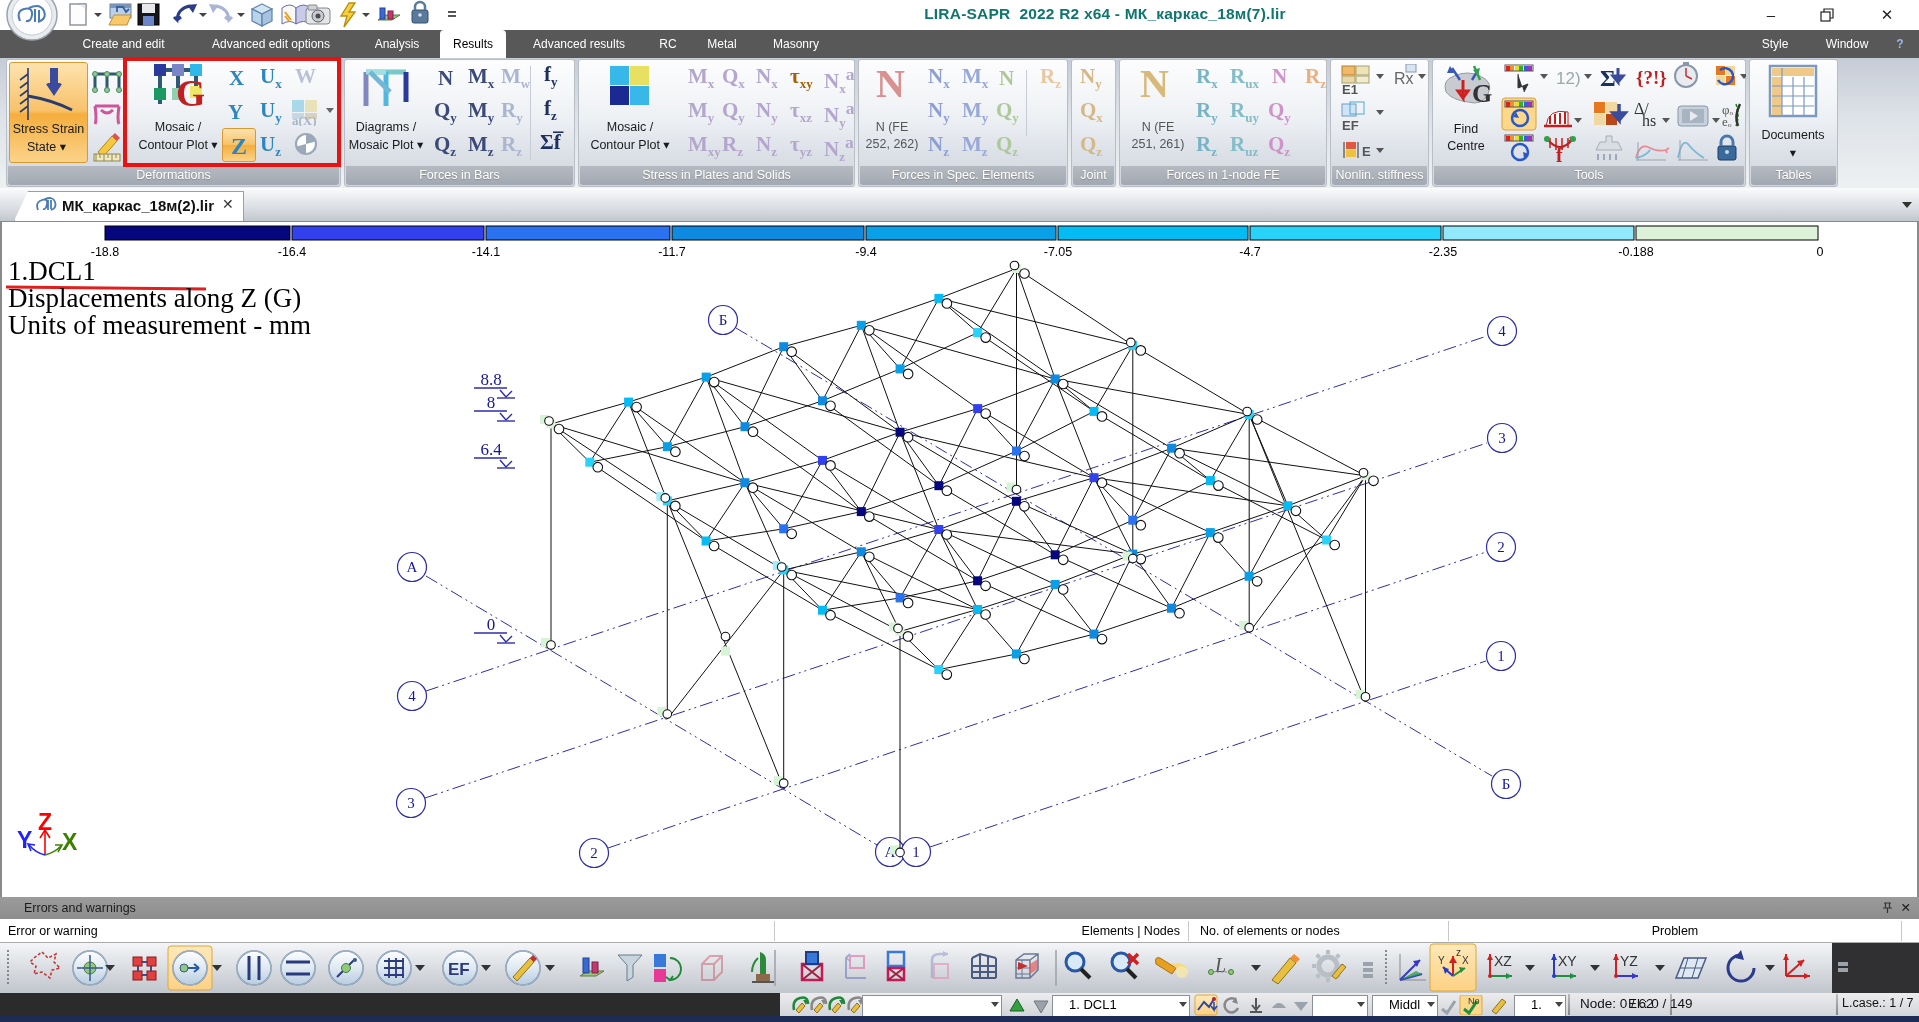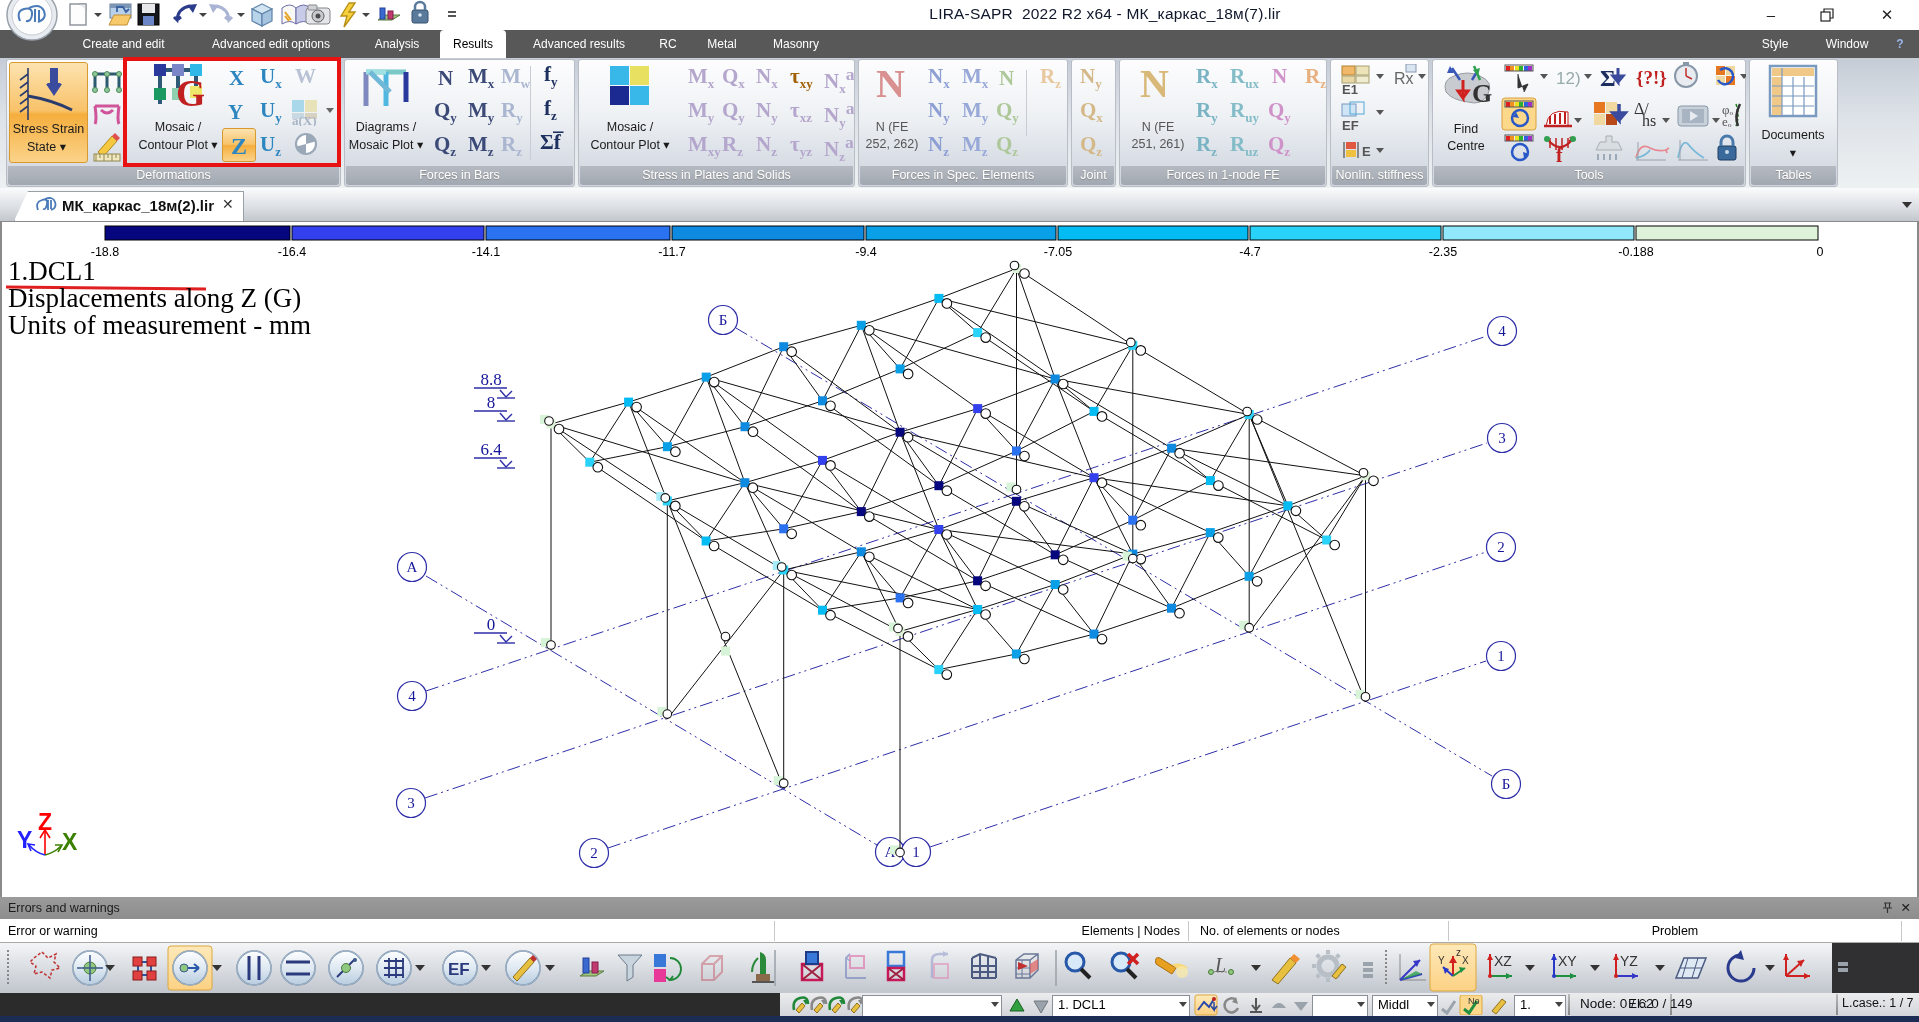--- a/index.html
+++ b/index.html
@@ -1,17 +1,17 @@
 <!DOCTYPE html>
 <html><head><meta charset="utf-8"><style>
 *{margin:0;padding:0;box-sizing:border-box}
 html,body{width:1919px;height:1022px;overflow:hidden;font-family:"Liberation Sans",sans-serif;background:#fff}
 .abs{position:absolute}
 #titlebar{left:0;top:0;width:1919px;height:30px;background:#fff}
-#title{left:460px;width:1290px;text-align:center;top:5px;font-size:15.5px;font-weight:normal;color:#0f172a;letter-spacing:.2px}
+#title{left:460px;width:1290px;text-align:center;top:5px;font-size:15.5px;font-weight:bold;color:#0f766e;letter-spacing:.2px}
 .winbtn{top:0px;width:46px;height:29px;font-size:15px;color:#222;text-align:center;line-height:29px;font-weight:400}
 #tabrow{left:0;top:30px;width:1919px;height:28px;background:#585858}
 .tab{top:30px;height:28px;line-height:28px;color:#fff;font-size:12px;text-align:center}
 .tab.active{background:#fff;color:#000;border-radius:4px 4px 0 0;font-weight:400}
 #ribbon{left:0;top:58px;width:1919px;height:132px;background:linear-gradient(#c6ccd6,#dde2e8 45%,#eef1f2);border-bottom:2px solid #4e4e4e}
 .grp{position:absolute;top:1px;height:128px;border:1px solid #b9bec6;border-radius:3px;background:linear-gradient(#fdfdfe,#eef1f4 45%,#dde2e9 72%,#d0d5dd)}
 .grplbl{position:absolute;left:1px;right:1px;bottom:1px;height:19px;border-radius:0 0 3px 3px;background:linear-gradient(#b5bac2,#a2a8b1);color:#fff;font-size:12.5px;text-align:center;line-height:19px;text-shadow:0 1px 1px #888}
 .rl{position:absolute;font-family:"Liberation Serif",serif;font-weight:bold;font-size:21px;line-height:1}
 .rl sub{font-size:13px}
 .rtxt{position:absolute;font-size:12.5px;color:#1a1a1a;text-align:center}
@@ -22,21 +22,21 @@
 #doctab{left:14px;top:191px;width:230px;height:30px;background:#fff;border:1px solid #9aa0a8;border-bottom:none;clip-path:polygon(14px 0,100% 0,100% 100%,0 100%)}
 .cv{position:absolute;left:0;top:0}
 #canvas{left:0;top:221px;width:1919px;height:676px;background:#fff;border-left:2px solid #8a8a8a;border-right:2px solid #8a8a8a;border-top:1px solid #8a8a8a}
 #errhdr{left:0;top:897px;width:1919px;height:22px;background:linear-gradient(#9b9b9b,#8d8d8d);color:#1c1c1c;font-size:12.5px;line-height:22px}
 #errcols{left:0;top:919px;width:1919px;height:24px;background:#fff;border-bottom:1px solid #aaa;font-size:12.5px;color:#000}
 .ecol{position:absolute;top:0;height:24px;line-height:24px}
 .esep{position:absolute;top:2px;height:20px;width:1px;background:#c8c8c8}
 #toolrow{left:0;top:943px;width:1919px;height:50px;background:linear-gradient(#f4f5f7,#dfe2e6 40%,#c3c8cf 95%)}
 #statusleft{left:0;top:993px;width:780px;height:23px;background:#2b2b2b}
 #statusbar{left:780px;top:993px;width:1139px;height:23px;background:linear-gradient(#ececee,#d2d5da)}
-.combo{position:absolute;height:23px;background:#fff;border:1px solid #8a9099;font-size:13px;line-height:17px;color:#000;padding-left:5px}
+.combo{position:absolute;height:23px;background:#fff;border:1px solid #8a9099;font-size:13px;line-height:17px;color:#000;padding-left:16px}
 .combo .da{position:absolute;right:2px;top:6px;width:0;height:0;border-left:4px solid transparent;border-right:4px solid transparent;border-top:5px solid #444}
 .stxt{position:absolute;top:3px;font-size:13.5px;color:#111}
 .ssep{position:absolute;top:1px;height:21px;width:2px;background:linear-gradient(#bbb,#888)}
 #bottomstrip{left:0;top:1016px;width:1919px;height:6px;background:#1d2c55}
 #darkcorner{left:1832px;top:943px;width:87px;height:50px;background:#303032}
 </style></head><body>
 <div class="abs" id="titlebar"></div>
 <div class="abs" style="left:0;width:100%"></div>
 <div class="abs" id="title">LIRA-SAPR&nbsp; 2022 R2 x64 - МК_каркас_18м(7).lir</div>
 <div class="abs winbtn" style="left:1748px">–</div>
@@ -792,21 +792,21 @@
     <text x="38" y="830" font-family="Liberation Sans" font-weight="bold" font-size="23" fill="#f00">Z</text>
     <text x="17" y="848" font-family="Liberation Sans" font-weight="bold" font-size="23" fill="#2222ff">Y</text>
     <text x="62" y="850" font-family="Liberation Sans" font-weight="bold" font-size="23" fill="#3c8000">X</text>
     <line x1="45" y1="855" x2="45" y2="830" stroke="#f00" stroke-width="1.6"></line>
     <path d="M40 838 L45 830 L50 838" fill="none" stroke="#f00" stroke-width="1.6"></path>
     <path d="M45 855 Q36 853 29 845" fill="none" stroke="#2222ff" stroke-width="1.6"></path>
     <path d="M35 845 L28 844 L31 851" fill="none" stroke="#2222ff" stroke-width="1.6"></path>
     <path d="M45 855 Q54 853 61 846" fill="none" stroke="#3c8000" stroke-width="1.6"></path>
     <path d="M55 845 L62 845 L58 852" fill="none" stroke="#3c8000" stroke-width="1.6"></path>
   </svg>
-<div class="abs" id="errhdr"><span style="padding-left:8px">Errors and warnings</span><svg style="position:absolute;right:26px;top:5px" width="11" height="12" viewBox="0 0 11 12">
+<div class="abs" id="errhdr"><span style="padding-left:24px">Errors and warnings</span><svg style="position:absolute;right:26px;top:5px" width="11" height="12" viewBox="0 0 11 12">
       <path d="M2 1 h7 M3.5 1 v5 M7.5 1 v5 M1 6 h9 M5.5 6 v5" stroke="#333" stroke-width="1.2" fill="none"></path>
     </svg><span style="position:absolute;right:8px;top:0">✕</span></div>
 <div class="abs" id="errcols">
     <div class="ecol" style="left:8px">Error or warning</div>
     <div class="ecol" style="left:1076px;width:104px;text-align:right">Elements | Nodes</div>
     <div class="ecol" style="left:1200px;width:235px;">No. of elements or nodes</div>
     <div class="ecol" style="left:1450px;width:450px;text-align:center">Problem</div>
     <div class="esep" style="left:774px"></div>
     <div class="esep" style="left:1188px"></div>
     <div class="esep" style="left:1448px"></div>

